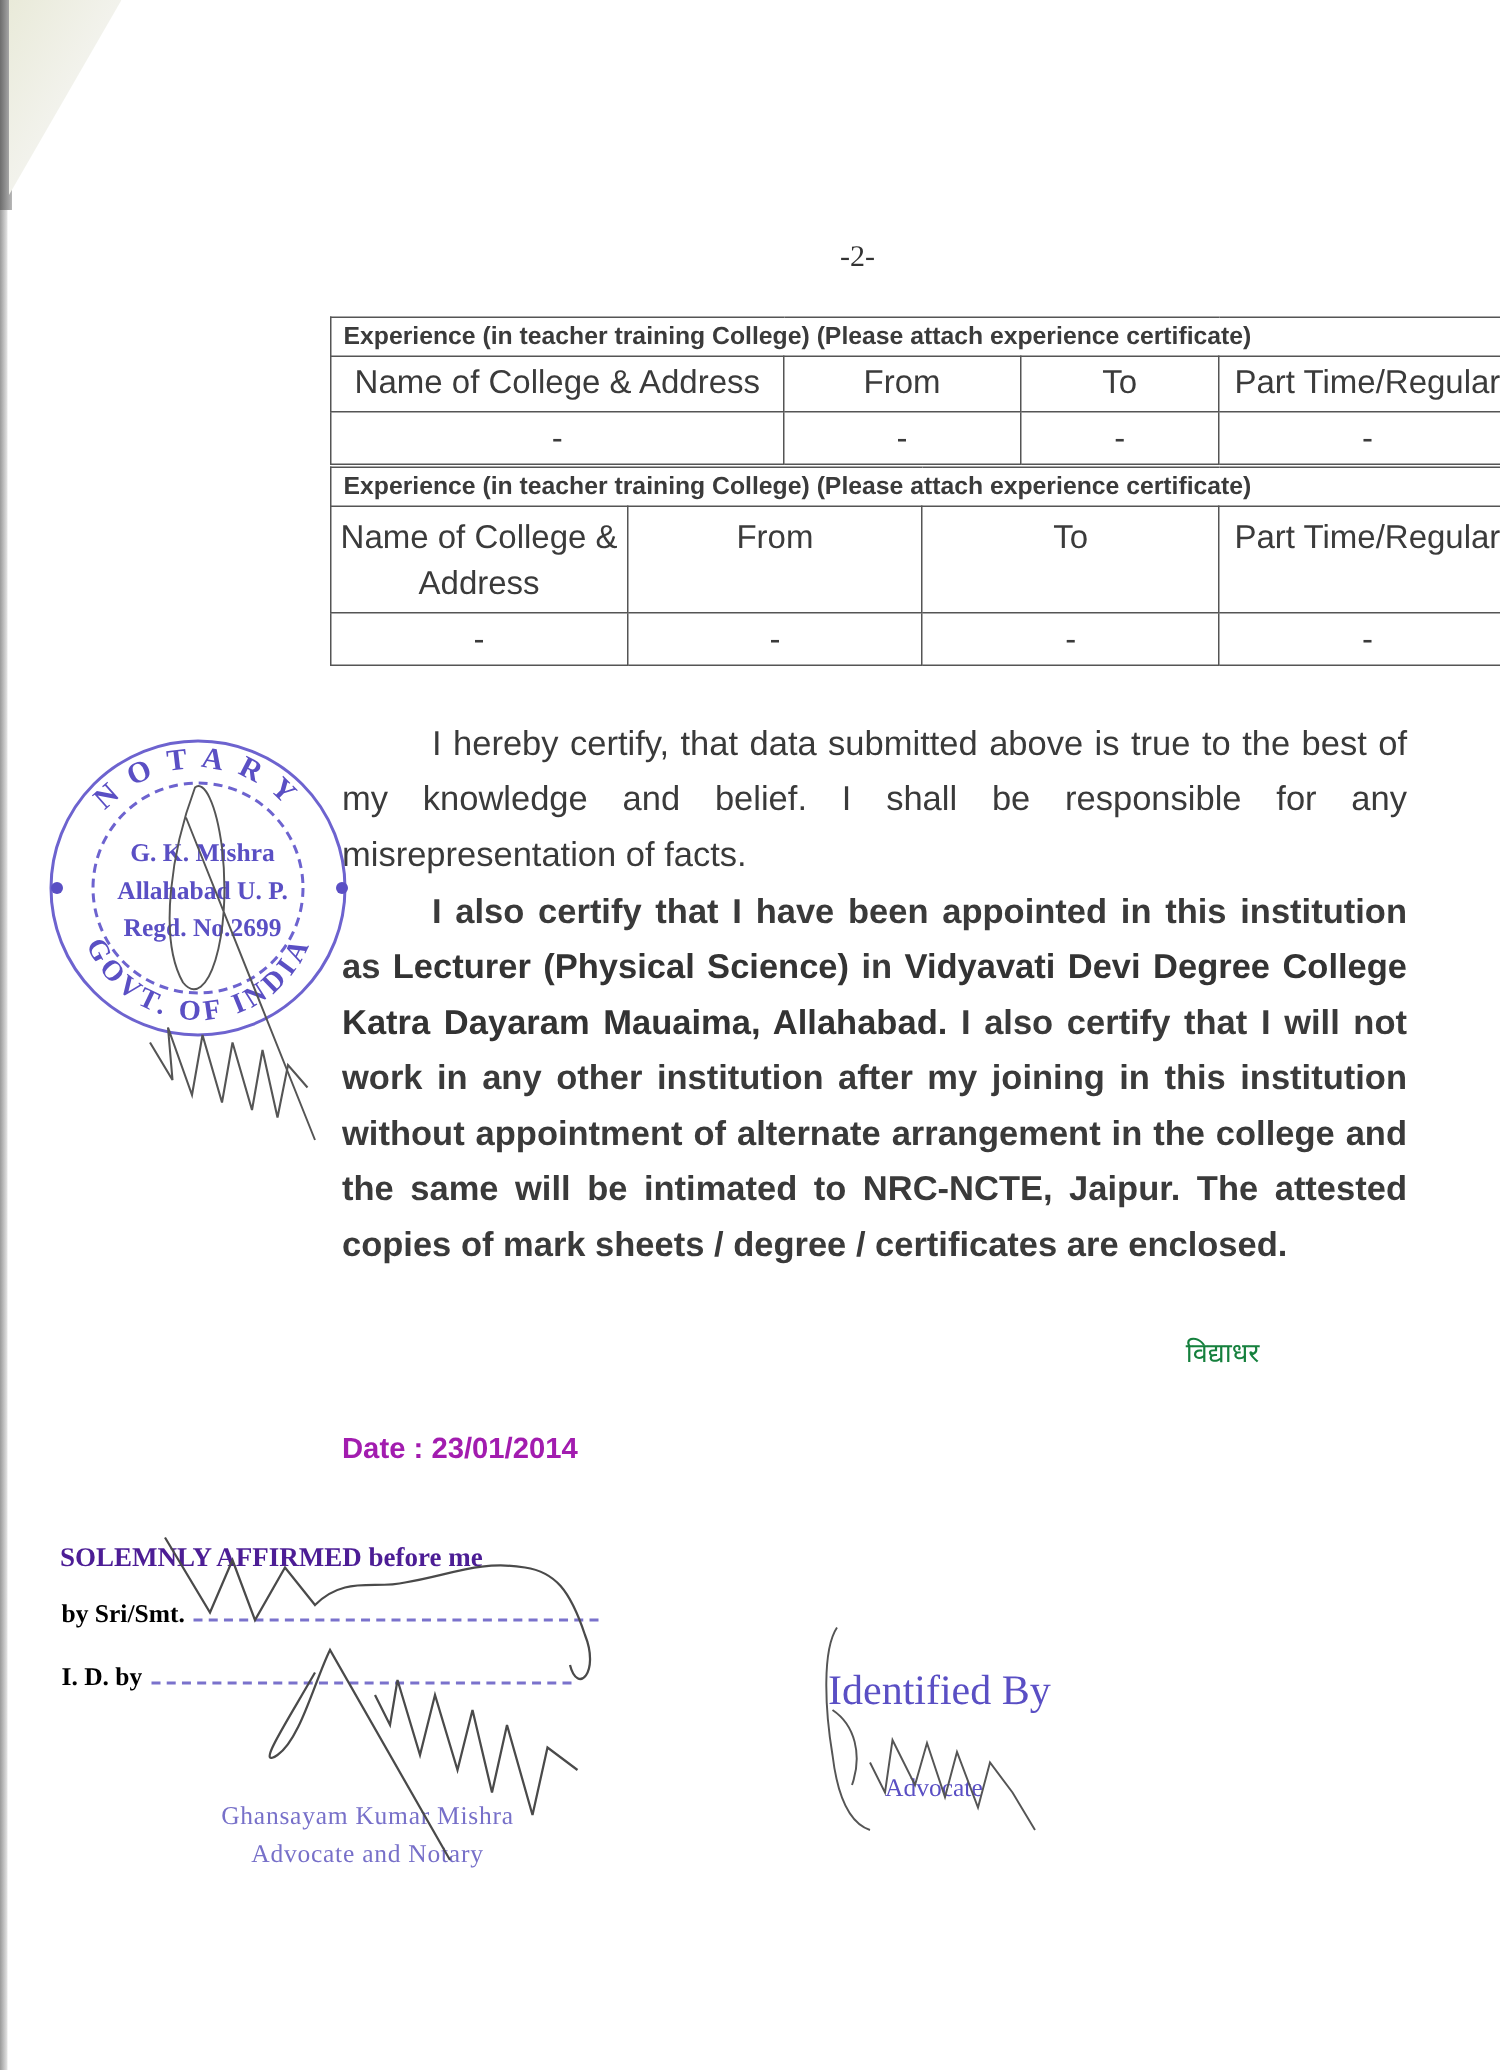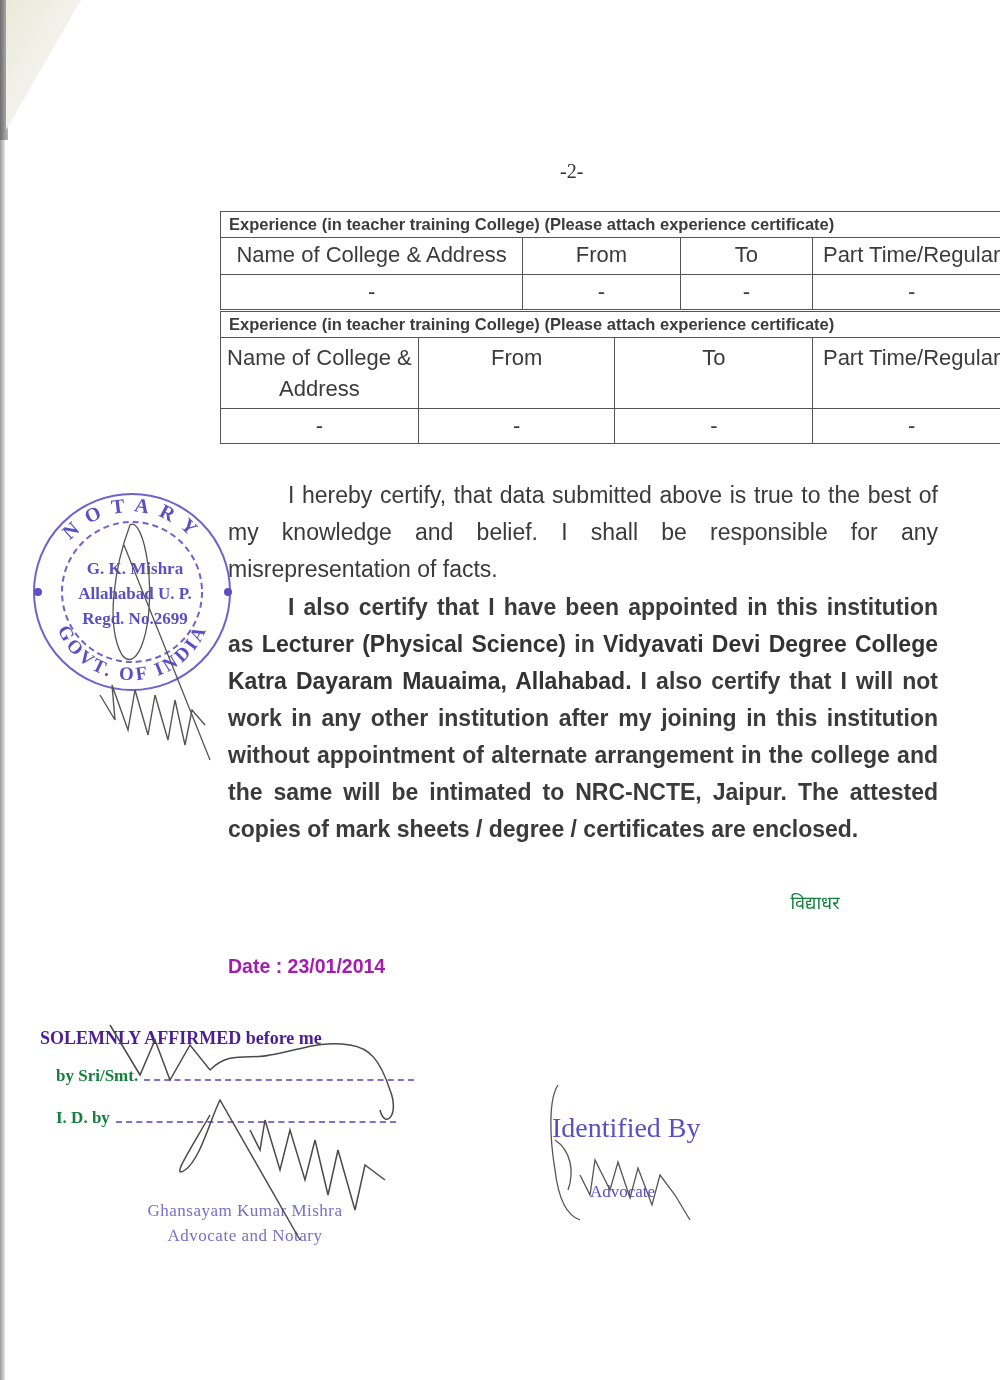--- a/index.html
+++ b/index.html
@@ -66,21 +66,21 @@
     }
     .notary-text {
       position: absolute; left: 60px; top: 556px; width: 150px; text-align: center;
       font-family: "Liberation Serif", serif; font-weight: bold; font-size: 17px; line-height: 25px;
       color: #5a4fc4;
     }
     .affirm {
       position: absolute; left: 40px; top: 1028px; font-family: "Liberation Serif", serif;
       color: #4c1d95; font-weight: bold; font-size: 18px;
     }
-    .affirm-line { position: absolute; left: 56px; font-family: "Liberation Serif", serif; color: #15803d; font-weight: bold; font-size: 17px; }
+    .affirm-line { position: absolute; left: 41px; font-family: "Liberation Serif", serif; color: #000000; font-weight: bold; font-size: 17px; }
     .dots { border-bottom: 2px dashed #7a72cc; display: inline-block; width: 270px; margin-left: 6px; }
     .notary-addr {
       position: absolute; left: 110px; top: 1198px; width: 270px; text-align: center;
       font-family: "Liberation Serif", serif; color: #7770c9; font-size: 17px; line-height: 25px; letter-spacing: 0.5px;
     }
     .identified {
       position: absolute; left: 552px; top: 1112px; font-family: "Liberation Serif", serif;
       color: #5a4fc4; font-size: 28px;
     }
     .advocate {

